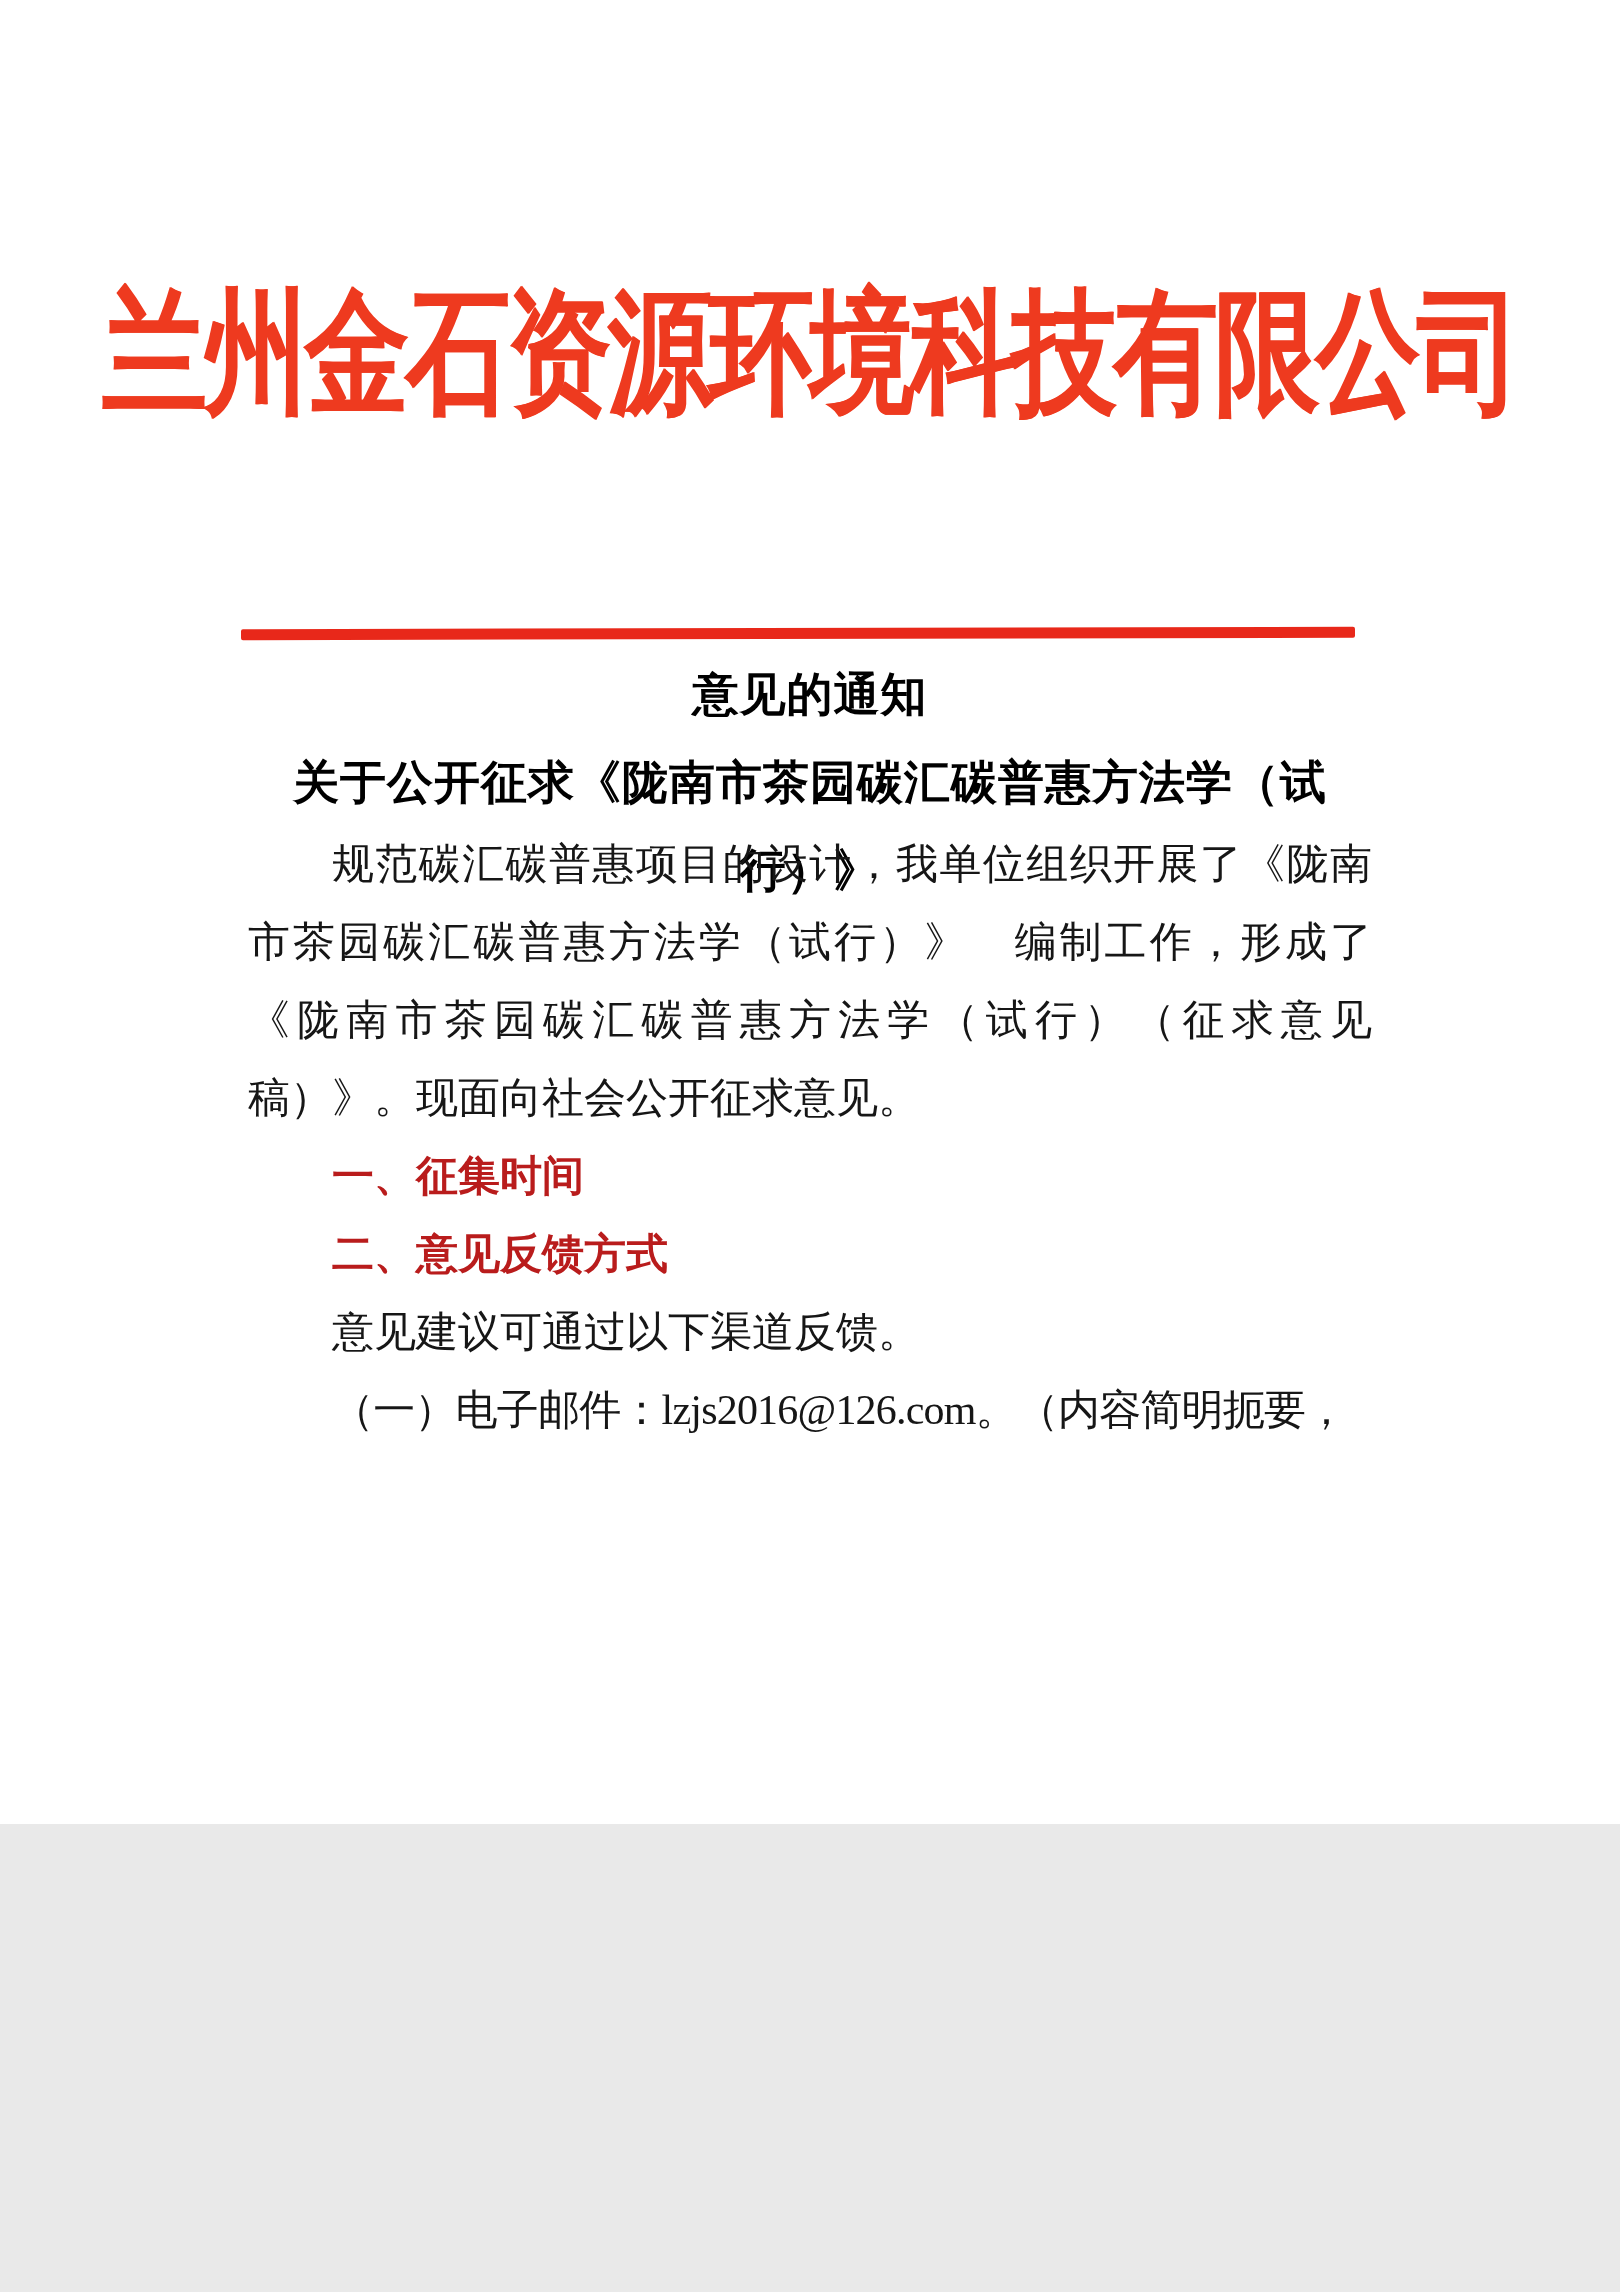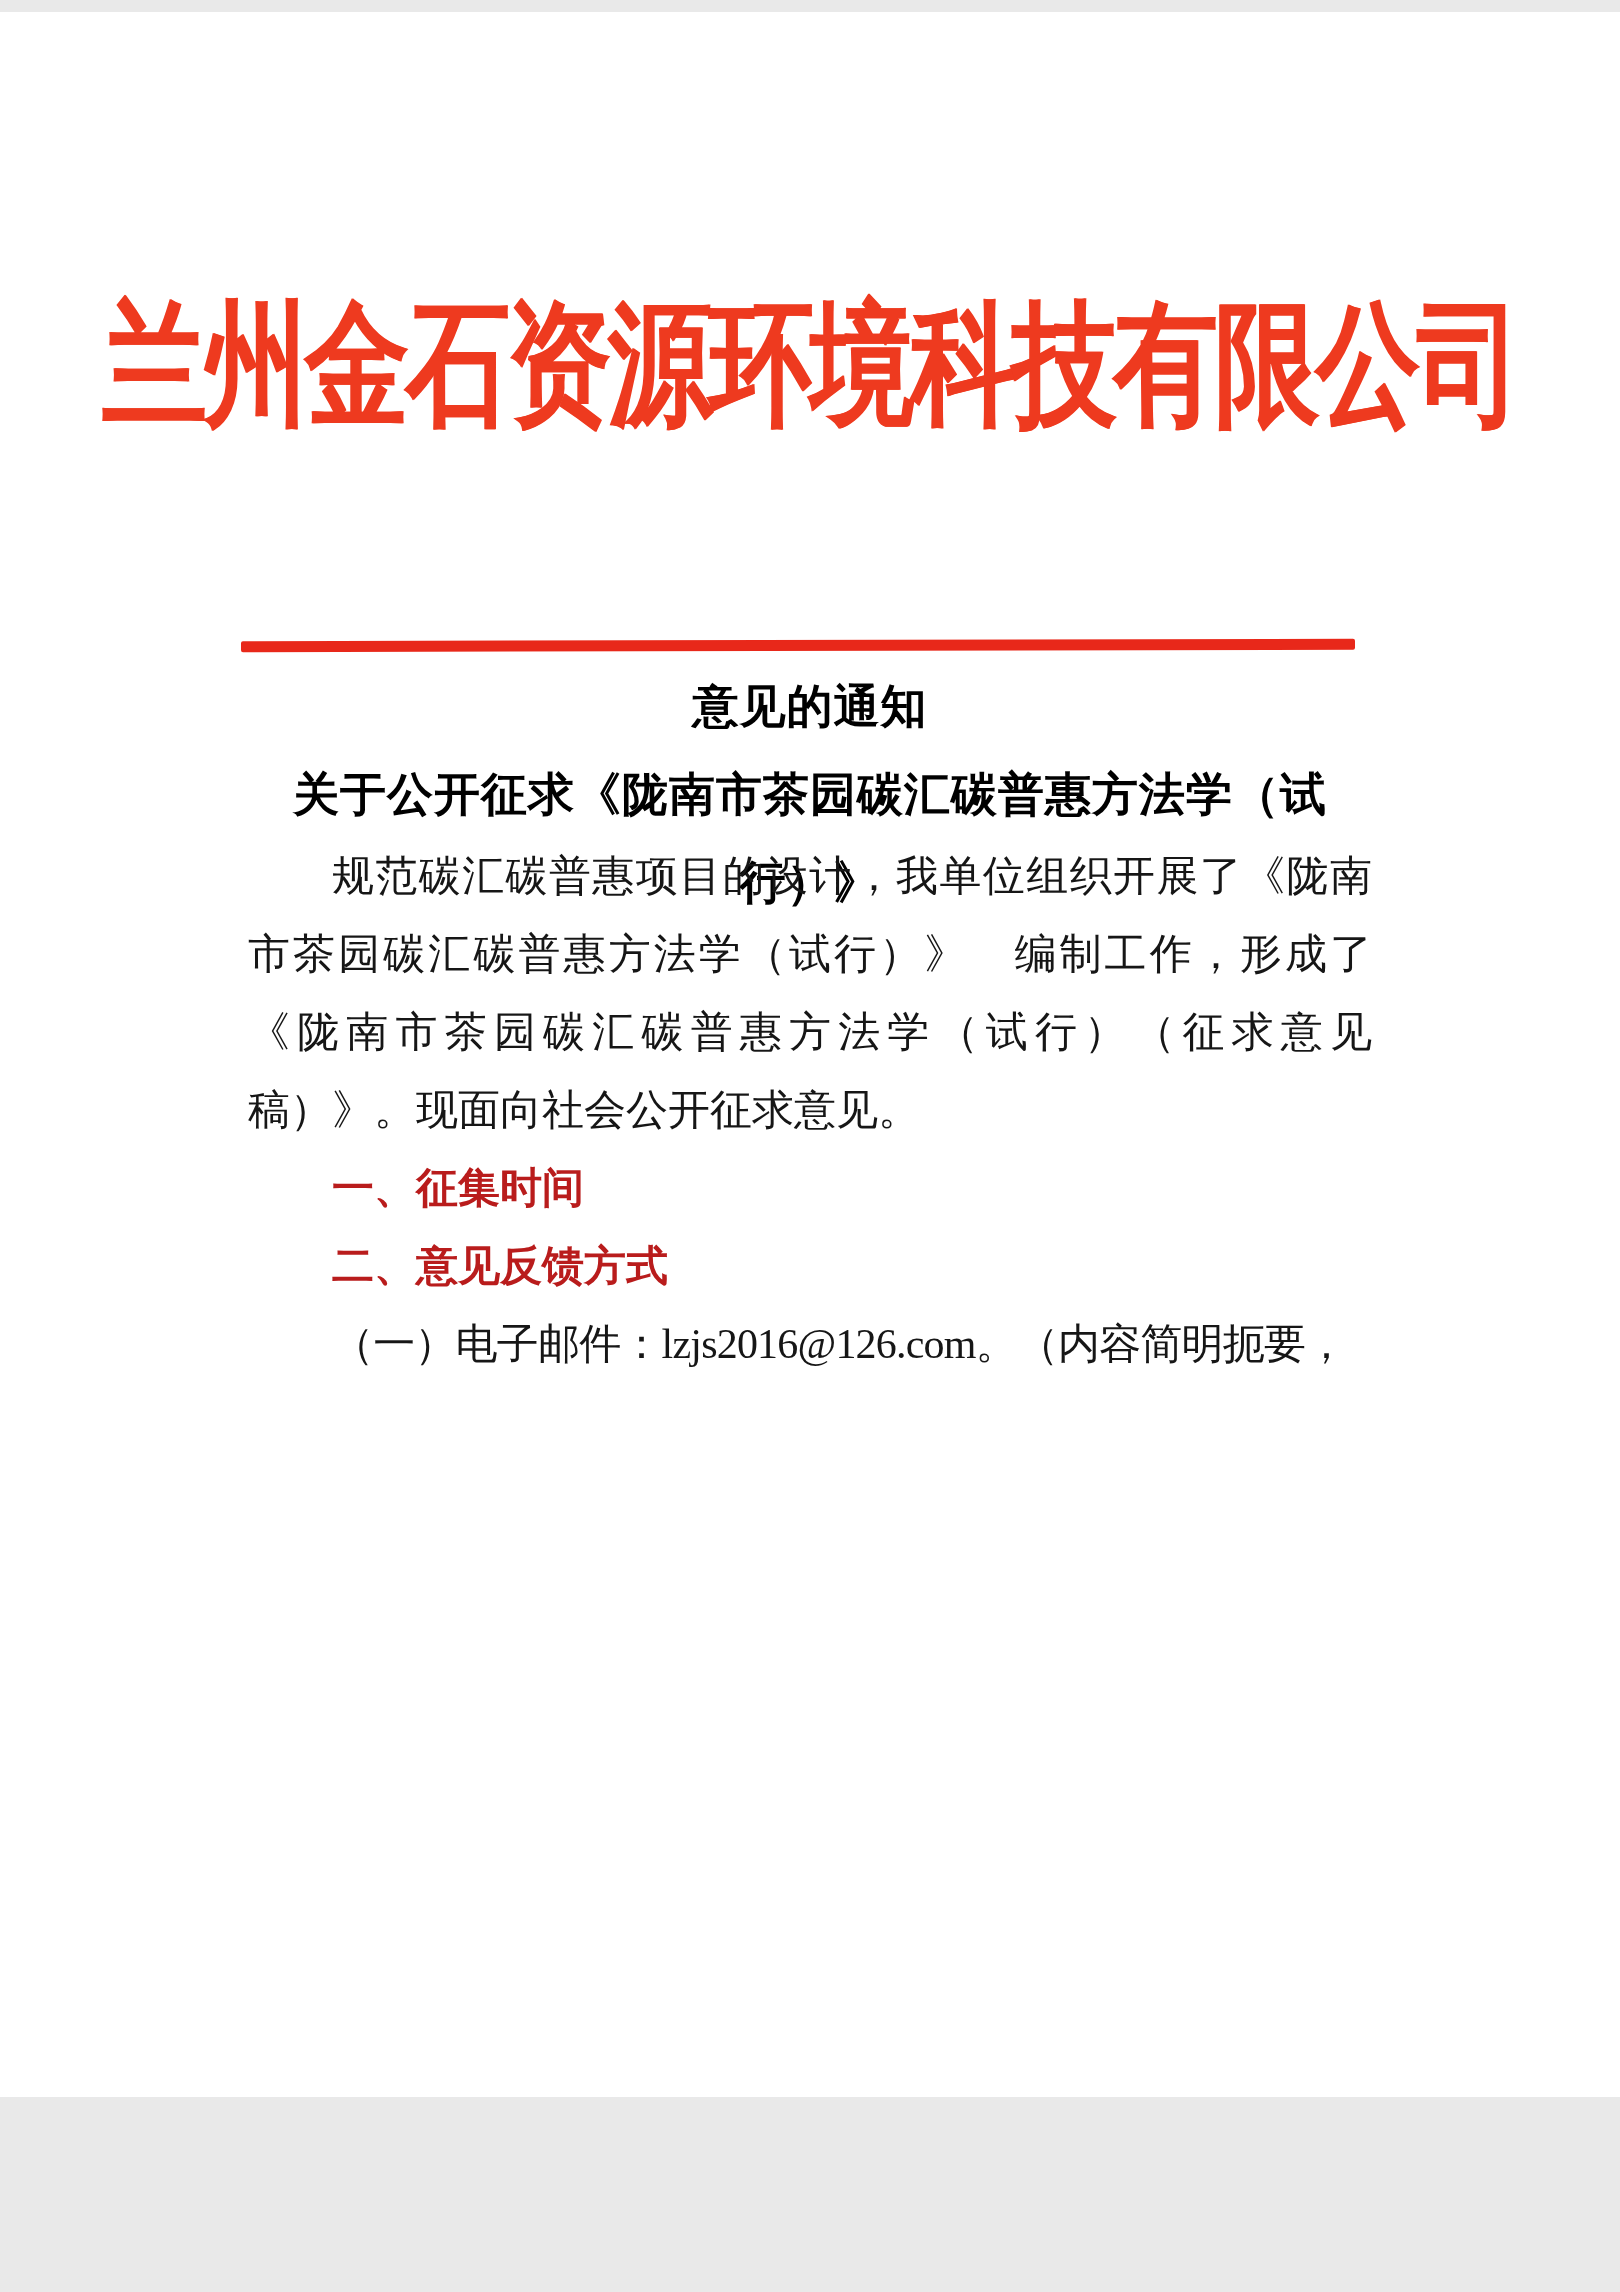--- a/index.html
+++ b/index.html
@@ -3,22 +3,22 @@
 <meta charset="utf-8">
 <style>
   html, body {
     margin: 0;
     padding: 0;
     background: #e9e9e9;
   }
   .page {
     position: relative;
     width: 1620px;
-    height: 2085px;
-    margin: 12px auto;
+    height: 1824px;
+    margin: 0 auto;
     background: #ffffff;
     overflow: hidden;
     font-family: "Liberation Serif", "DejaVu Serif", serif;
   }
   
   .letterhead {
     position: absolute;
     top: 286px;
     left: 0;
     width: 100%;
@@ -100,17 +100,18 @@
 
   <div class="doc-title">
     <div>意见的通知</div>
     <div>关于公开征求《陇南市茶园碳汇碳普惠方法学（试行）》</div>
   </div>
 
   <div class="doc-body">
     <p>规范碳汇碳普惠项目的设计，我单位组织开展了《陇南市茶园碳汇碳普惠方法学（试行）》　编制工作，形成了《陇南市茶园碳汇碳普惠方法学（试行）（征求意见稿）》。现面向社会公开征求意见。</p>
     <p class="heading">一、征集时间</p>
     <p class="heading">二、意见反馈方式</p>
+    <p>意见建议可通过以下渠道反馈。</p>
     <p class="tight">（一）电子邮件：lzjs2016@126.com。（内容简明扼要，</p>
   </div>
 
 </div>
 
 
 </body></html>

